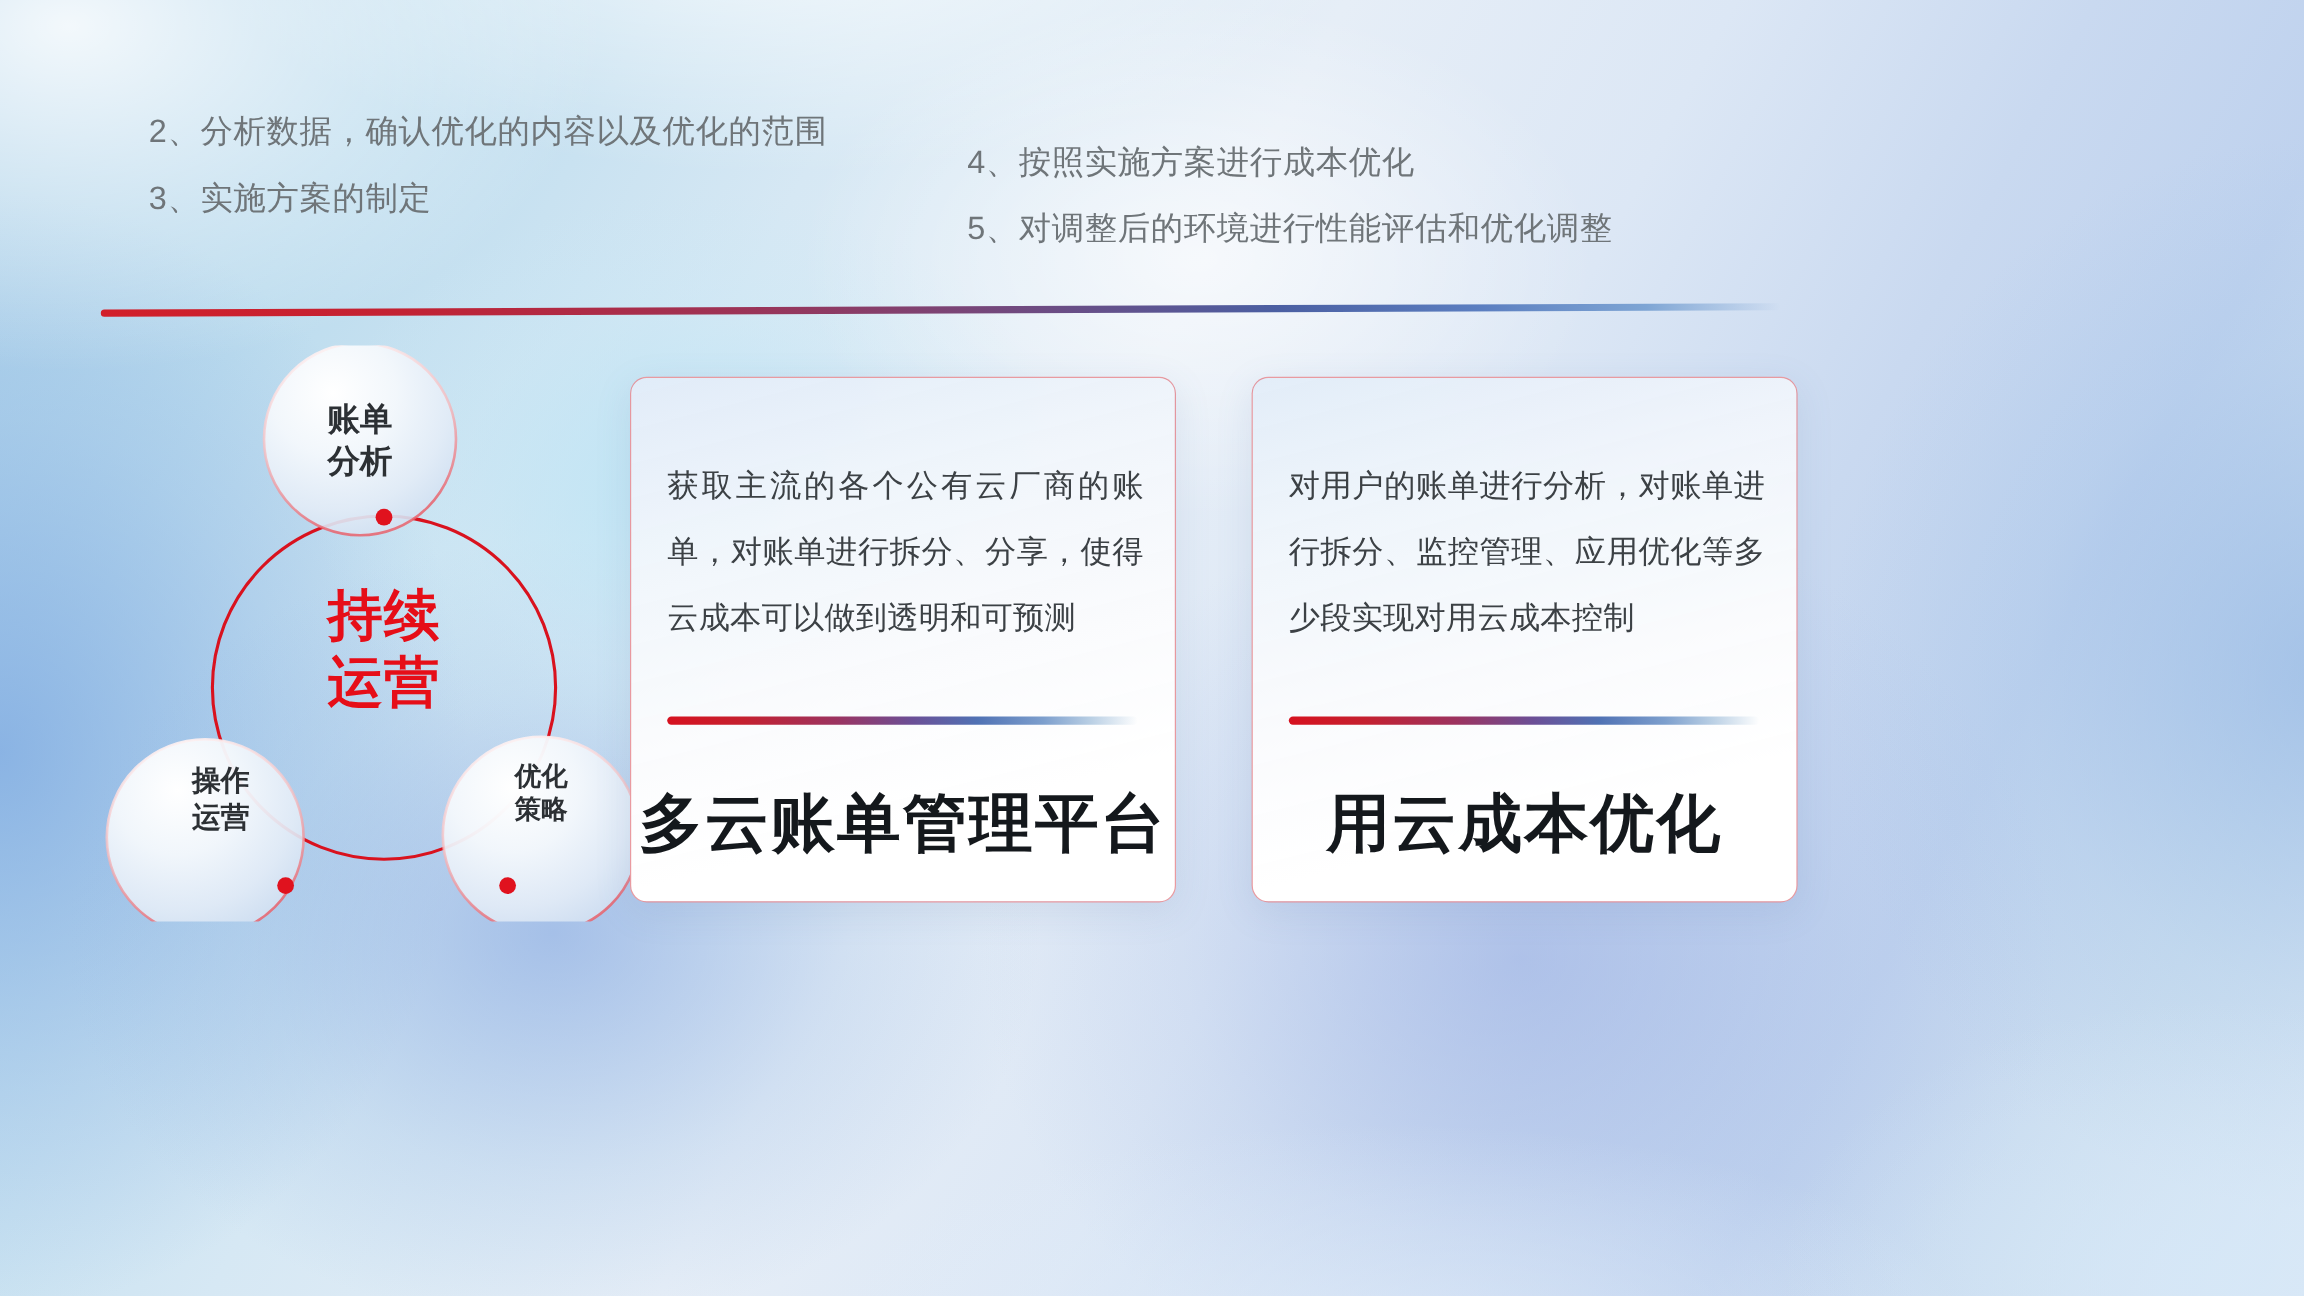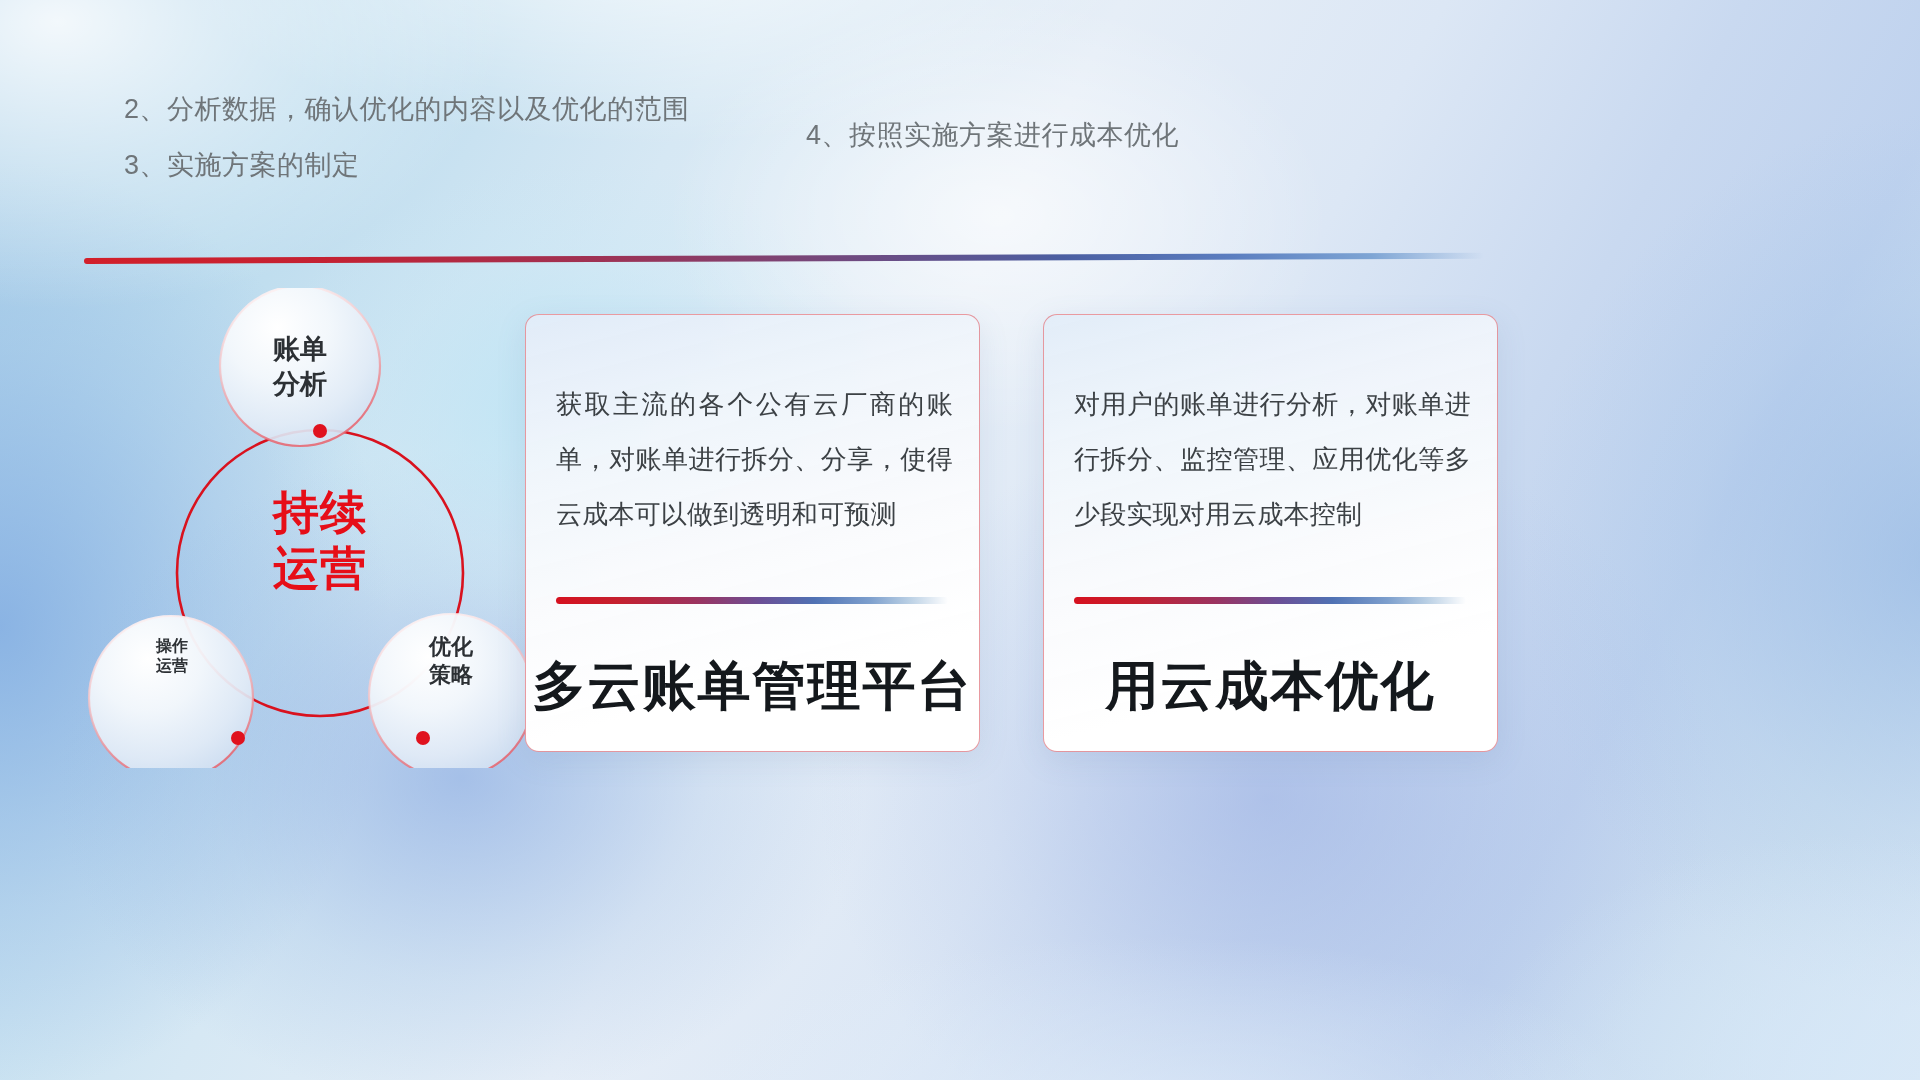--- a/index.html
+++ b/index.html
@@ -104,21 +104,21 @@
 
   .venn-label {
     position:absolute;
     text-align:center;
     line-height:1.28;
     font-weight:700;
     color:#2c3034;
     white-space:pre-line;
   }
   .venn-label.top { left:152px; top:44px; width:140px; font-size:27px; }
-  .venn-label.bl  { left:28px;  top:348px; width:132px; font-size:16px; }
+  .venn-label.bl  { left:40px;  top:348px; width:132px; font-size:24px; }
   .venn-label.br  { left:307px; top:345px; width:132px; font-size:22px; }
   .venn-center {
     position:absolute;
     left:163px; top:196px; width:158px;
     text-align:center;
     font-size:46px; font-weight:700;
     line-height:1.22;
     color:#e60e18;
     white-space:pre-line;
     letter-spacing:1px;
@@ -195,20 +195,21 @@
 
 <div id="root">
 
   <div class="bullets-left">
     <div class="bullet">2、分析数据，确认优化的内容以及优化的范围</div>
     <div class="bullet">3、实施方案的制定</div>
   </div>
 
   <div class="bullets-right">
     <div class="bullet">4、按照实施方案进行成本优化</div>
+    <div class="bullet">5、对调整后的环境进行性能评估和优化调整</div>
   </div>
 
   <div class="top-rule"></div>
 
   <div id="venn">
     <svg viewBox="0 0 470 480" width="470" height="480">
       <defs>
         <radialGradient id="sphereGrad" cx="36%" cy="26%" r="78%">
           <stop offset="0%" stop-color="#ffffff" stop-opacity="1"></stop>
           <stop offset="42%" stop-color="#f4f8fc" stop-opacity=".96"></stop>

